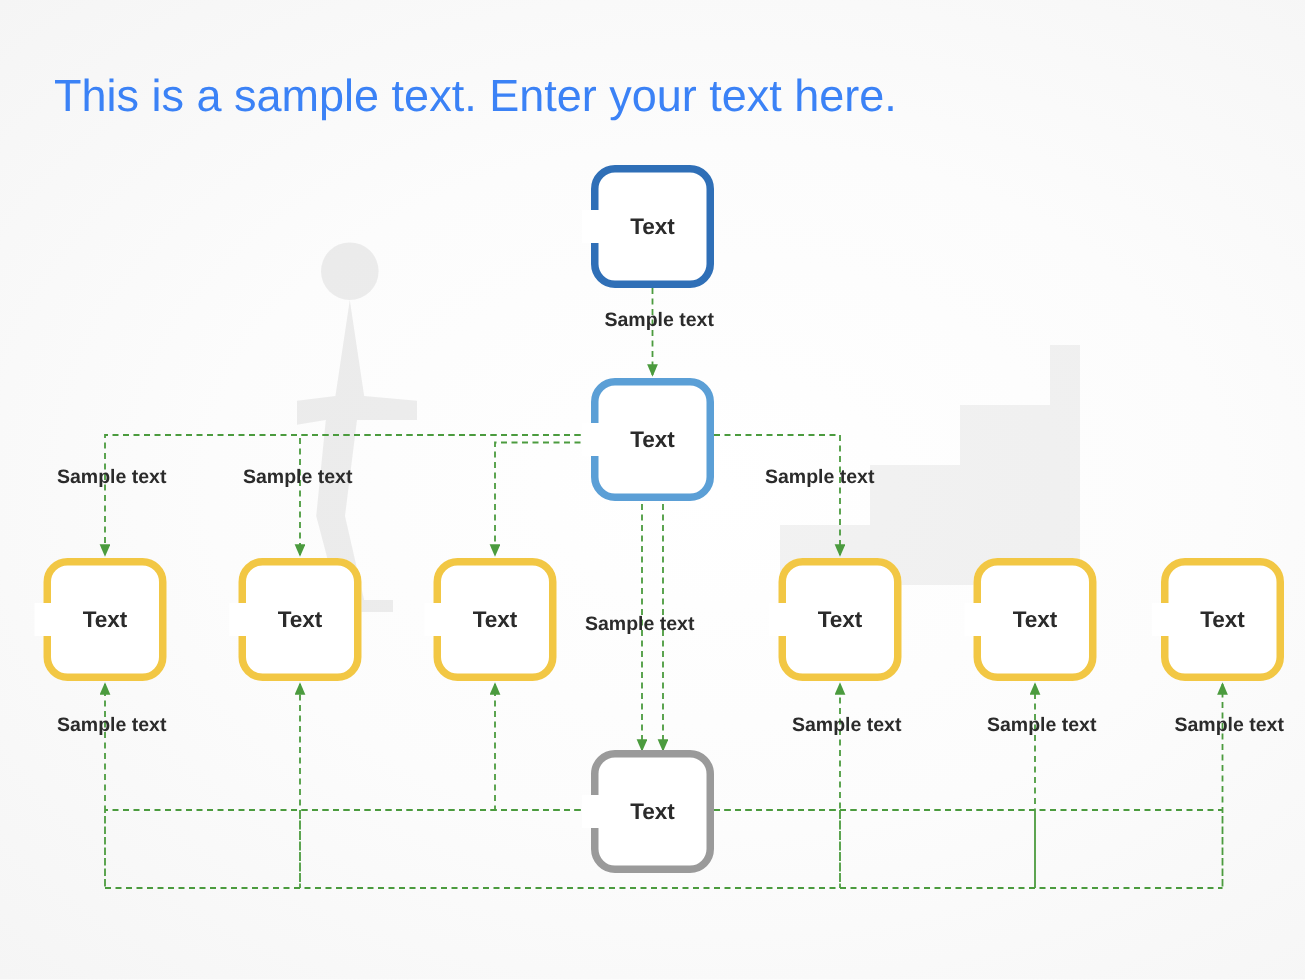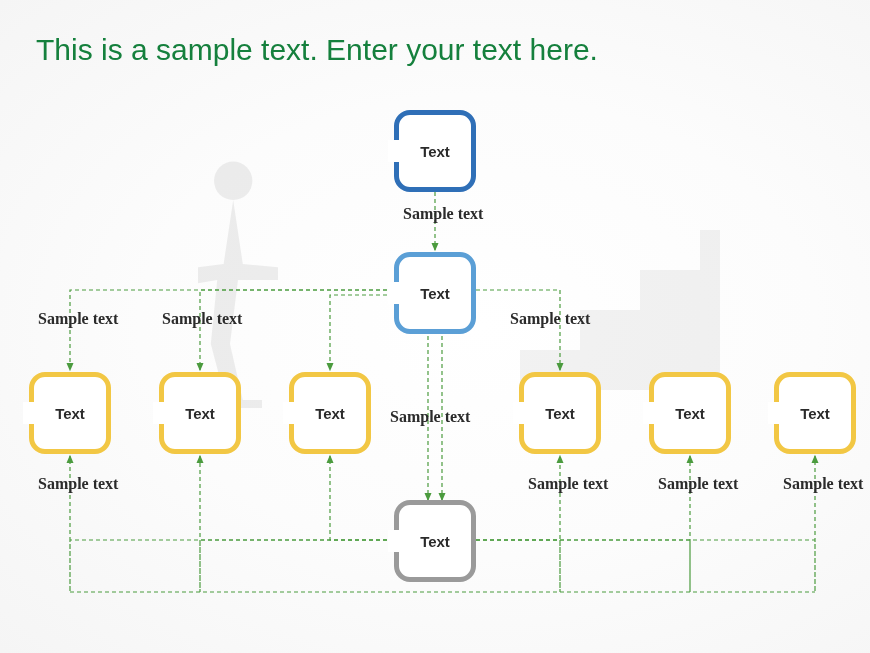--- a/index.html
+++ b/index.html
@@ -6,24 +6,24 @@
   body {
     font-family: Arial, Helvetica, sans-serif;
     background: radial-gradient(ellipse at 55% 50%, #ffffff 0%, #fcfcfc 50%, #f5f5f5 100%);
     width: 870px;
     height: 653px;
     position: relative;
     overflow: hidden;
   }
   .title {
     position: absolute;
-    top: 33px;
+    top: 48px;
     left: 36px;
     font-size: 30px;
-    color: #15803d;
+    color: #3b82f6;
     font-weight: 400;
   }
   
   .silhouette {
     position: absolute;
     left: 150px;
     top: 150px;
     opacity: 0.08;
     pointer-events: none;
   }
@@ -70,24 +70,23 @@
     height: 22px;
     background: #ffffff;
   }
   .node.blue-dark { border-color: #2f6fb7; }
   .node.blue-light { border-color: #5b9fd6; }
   .node.yellow { border-color: #f2c744; }
   .node.gray { border-color: #9a9a9a; }
 
   .edge-label {
     position: absolute;
-    font-size: 16px;
+    font-size: 13px;
     font-weight: 700;
     color: #2b2b2b;
-    font-family: Liberation Serif, serif;
   }
 
   svg.connectors {
     position: absolute;
     inset: 0;
     width: 870px;
     height: 653px;
     pointer-events: none;
   }
 </style>

